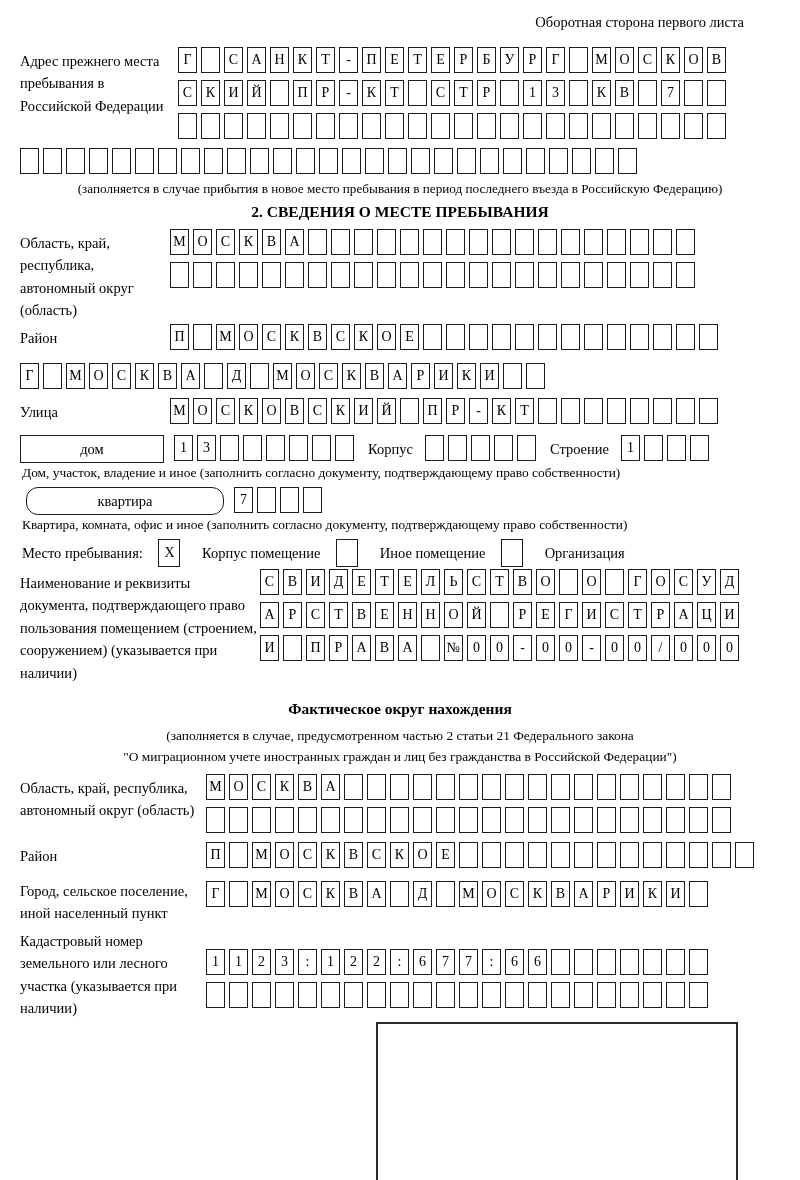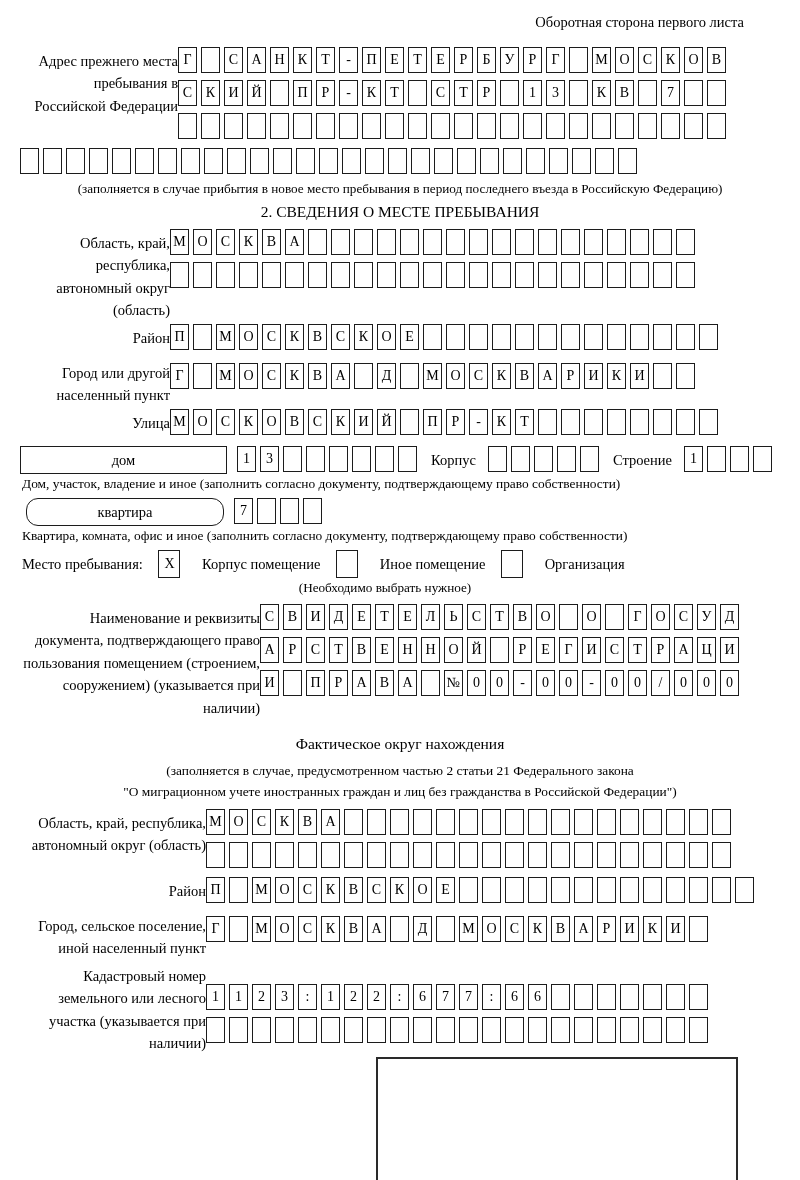--- a/index.html
+++ b/index.html
@@ -5,47 +5,47 @@
   * { box-sizing: border-box; margin: 0; padding: 0; }
   html, body { background: #ffffff; }
   body {
     width: 800px; height: 1180px;
     font-family: "Liberation Serif", "DejaVu Serif", serif;
     color: #000; padding: 14px 20px 0 20px; overflow: hidden;
   }
   .hdr { text-align: right; font-size: 14.5px; padding-right: 36px; margin-bottom: 16px; }
 
   .frow { display: flex; }
-  .lbl { font-size: 14.5px; line-height: 1.55; flex-shrink: 0; padding-top: 3px; text-align: right; }
+  .lbl { font-size: 14.5px; line-height: 1.55; flex-shrink: 0; padding-top: 3px; }
   .w155 { width: 158px; }
   .w150 { width: 150px; }
   .w185 { width: 186px; }
   .w238 { width: 240px; }
 
   .boxrow { white-space: nowrap; margin-bottom: 5px; height: 28px; }
   .cell {
     display: inline-block; width: 19px; height: 26px;
     border: 1.6px solid #1c1c1c; margin-right: 4px;
     text-align: center; line-height: 24px; font-size: 14px;
     vertical-align: top; background: #fff;
   }
   .overflow { margin-top: 2px; }
 
   .note { font-size: 13.2px; }
   .center { text-align: center; }
-  .stitle { text-align: center; font-weight: normal; font-size: 15.5px; margin: 6px 0 8px 0; }
+  .stitle { text-align: center; font-weight: bold; font-size: 15.5px; margin: 6px 0 8px 0; }
 
   .sec-row { margin-bottom: 2px; }
   .domrow { white-space: nowrap; margin: 4px 0 2px 0; }
   .bigbox {
     display: inline-block; height: 28px; border: 1.6px solid #1c1c1c;
     text-align: center; line-height: 26px; font-size: 14.5px;
     vertical-align: top; margin-right: 6px;
   }
-  .w170 { width: 207px; }
+  .w170 { width: 144px; }
   .w198 { width: 198px; margin-left: 6px; border-radius: 12px; }
   .inl-lbl { font-size: 14.5px; display: inline-block; vertical-align: top; line-height: 28px; margin: 0 8px 0 6px; }
   .boxgroup { display: inline-block; vertical-align: top; }
   .caption { font-size: 13.4px; margin: 2px 0 6px 2px; }
 
   .mestorow { white-space: nowrap; margin: 6px 0 2px 2px; font-size: 14.5px; }
   .mestorow > span { vertical-align: top; line-height: 28px; }
   .cb-wrap { display: inline-block; margin: 0 14px 0 12px; }
   .cb-wrap .cell { width: 22px; height: 28px; line-height: 26px; }
   .choose-note { font-size: 13.2px; margin: 0 0 8px 0; text-align: center; width: 430px; margin-left: 150px; }
@@ -87,21 +87,20 @@
       <div class="boxrow"><span class="cell"></span><span class="cell"></span><span class="cell"></span><span class="cell"></span><span class="cell"></span><span class="cell"></span><span class="cell"></span><span class="cell"></span><span class="cell"></span><span class="cell"></span><span class="cell"></span><span class="cell"></span><span class="cell"></span><span class="cell"></span><span class="cell"></span><span class="cell"></span><span class="cell"></span><span class="cell"></span><span class="cell"></span><span class="cell"></span><span class="cell"></span><span class="cell"></span><span class="cell"></span></div>
     </div>
   </div>
 
   <div class="frow sec-row">
     <div class="lbl w150">Район</div>
     <div class="boxrow"><span class="cell">П</span><span class="cell"></span><span class="cell">М</span><span class="cell">О</span><span class="cell">С</span><span class="cell">К</span><span class="cell">В</span><span class="cell">С</span><span class="cell">К</span><span class="cell">О</span><span class="cell">Е</span><span class="cell"></span><span class="cell"></span><span class="cell"></span><span class="cell"></span><span class="cell"></span><span class="cell"></span><span class="cell"></span><span class="cell"></span><span class="cell"></span><span class="cell"></span><span class="cell"></span><span class="cell"></span><span class="cell"></span></div>
   </div>
 
   <div class="frow sec-row">
-    <div class="lbl w150">Город или другой населенный пункт</div>
     <div class="boxrow mt4"><span class="cell">Г</span><span class="cell"></span><span class="cell">М</span><span class="cell">О</span><span class="cell">С</span><span class="cell">К</span><span class="cell">В</span><span class="cell">А</span><span class="cell"></span><span class="cell">Д</span><span class="cell"></span><span class="cell">М</span><span class="cell">О</span><span class="cell">С</span><span class="cell">К</span><span class="cell">В</span><span class="cell">А</span><span class="cell">Р</span><span class="cell">И</span><span class="cell">К</span><span class="cell">И</span><span class="cell"></span><span class="cell"></span></div>
   </div>
 
   <div class="frow sec-row">
     <div class="lbl w150">Улица</div>
     <div class="boxrow"><span class="cell">М</span><span class="cell">О</span><span class="cell">С</span><span class="cell">К</span><span class="cell">О</span><span class="cell">В</span><span class="cell">С</span><span class="cell">К</span><span class="cell">И</span><span class="cell">Й</span><span class="cell"></span><span class="cell">П</span><span class="cell">Р</span><span class="cell">-</span><span class="cell">К</span><span class="cell">Т</span><span class="cell"></span><span class="cell"></span><span class="cell"></span><span class="cell"></span><span class="cell"></span><span class="cell"></span><span class="cell"></span><span class="cell"></span></div>
   </div>
 
   <div class="domrow">
     <span class="bigbox w170">дом</span>
@@ -121,21 +120,20 @@
 
   <div class="mestorow">
     <span>Место пребывания:</span>
     <span class="cb-wrap"><span class="cell">X</span></span>
     <span>Корпус помещение</span>
     <span class="cb-wrap"><span class="cell"></span></span>
     <span>Иное помещение</span>
     <span class="cb-wrap"><span class="cell"></span></span>
     <span>Организация</span>
   </div>
-  <div class="choose-note">(Необходимо выбрать нужное)</div>
 
   <div class="frow doc-flex">
     <div class="lbl w238">Наименование и реквизиты документа, подтверждающего право пользования помещением (строением, сооружением) (указывается при наличии)</div>
     <div>
       <div class="boxrow"><span class="cell">С</span><span class="cell">В</span><span class="cell">И</span><span class="cell">Д</span><span class="cell">Е</span><span class="cell">Т</span><span class="cell">Е</span><span class="cell">Л</span><span class="cell">Ь</span><span class="cell">С</span><span class="cell">Т</span><span class="cell">В</span><span class="cell">О</span><span class="cell"></span><span class="cell">О</span><span class="cell"></span><span class="cell">Г</span><span class="cell">О</span><span class="cell">С</span><span class="cell">У</span><span class="cell">Д</span></div>
       <div class="boxrow"><span class="cell">А</span><span class="cell">Р</span><span class="cell">С</span><span class="cell">Т</span><span class="cell">В</span><span class="cell">Е</span><span class="cell">Н</span><span class="cell">Н</span><span class="cell">О</span><span class="cell">Й</span><span class="cell"></span><span class="cell">Р</span><span class="cell">Е</span><span class="cell">Г</span><span class="cell">И</span><span class="cell">С</span><span class="cell">Т</span><span class="cell">Р</span><span class="cell">А</span><span class="cell">Ц</span><span class="cell">И</span></div>
       <div class="boxrow"><span class="cell">И</span><span class="cell"></span><span class="cell">П</span><span class="cell">Р</span><span class="cell">А</span><span class="cell">В</span><span class="cell">А</span><span class="cell"></span><span class="cell">№</span><span class="cell">0</span><span class="cell">0</span><span class="cell">-</span><span class="cell">0</span><span class="cell">0</span><span class="cell">-</span><span class="cell">0</span><span class="cell">0</span><span class="cell">/</span><span class="cell">0</span><span class="cell">0</span><span class="cell">0</span></div>
     </div>
   </div>
 

